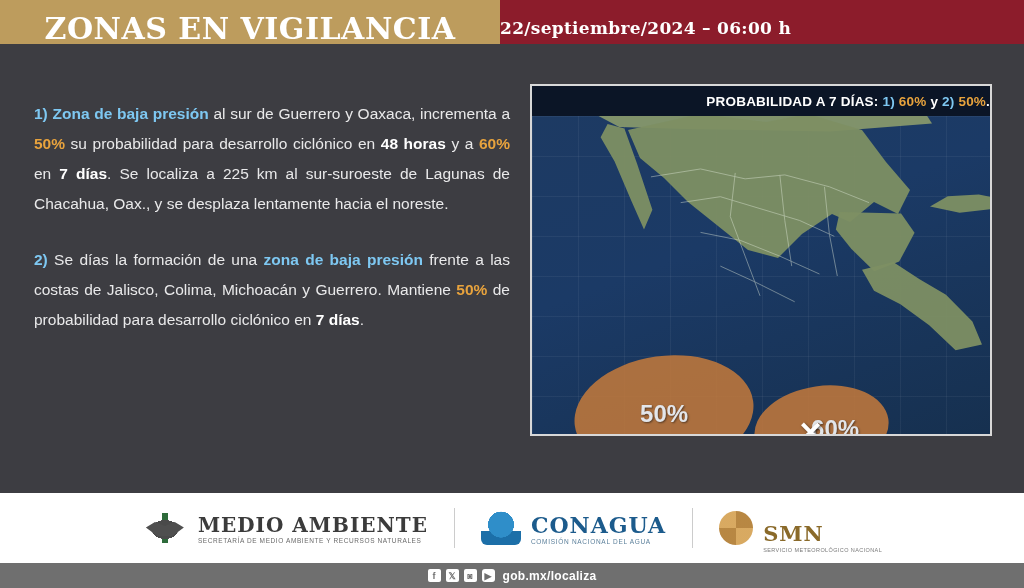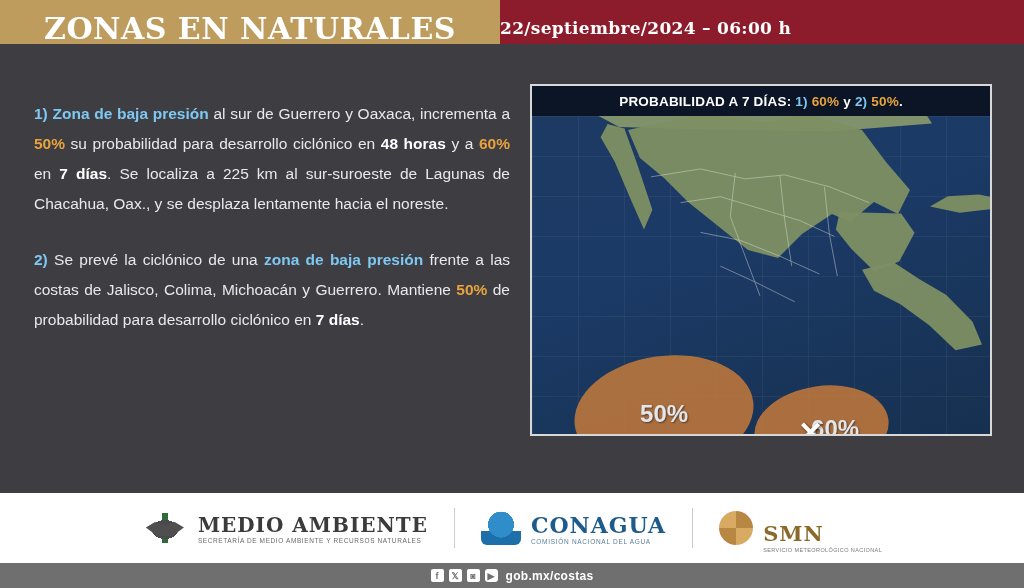--- a/index.html
+++ b/index.html
@@ -86,21 +86,21 @@
     left: 530px; top: 40px;
     width: 462px; height: 352px;
     border: 2px solid #d8d8d8;
     background: #12223d;
     overflow: hidden;
   }
   .map-banner {
     position: absolute; top: 0; left: 0;
     width: 100%; height: 30px;
     background: #0b1526;
-    display: flex; align-items: center; justify-content: center;
+    display: flex; align-items: center; justify-content: flex-end;
     z-index: 6;
   }
   .map-banner-text {
     color: #ffffff;
     font-size: 13.5px;
     font-weight: bold;
     letter-spacing: 0.2px;
   }
   .map-banner-text .o { color: #e8a33d; }
   .map-banner-text .b { color: #7ec8f2; }
@@ -287,38 +287,38 @@
     letter-spacing: 0.3px;
   }
 </style>
 </head>
 <body>
 
 <div class="page">
 
   <div class="header">
     <div class="header-left">
-      <span class="header-title">ZONAS EN NATURALES</span>
+      <span class="header-title">ZONAS EN VIGILANCIA</span>
     </div>
     <div class="header-right">
       <span class="header-date">22/septiembre/2024 – 06:00 h</span>
     </div>
   </div>
 
   <div class="body-area">
 
     <div class="text-col">
 
       <p class="para">
         <span class="num">1)</span>
         <span class="hl-blue">Zona de baja presión</span><span> al sur de Guerrero y Oaxaca, incrementa a </span><span class="hl-orange">50%</span><span> su probabilidad para desarrollo ciclónico en </span><span class="hl-white">48 horas</span><span> y a </span><span class="hl-orange">60%</span><span> en </span><span class="hl-white">7 días</span><span>. Se localiza a 225 km al sur-suroeste de Lagunas de Chacahua, Oax., y se desplaza lentamente hacia el noreste.</span>
       </p>
 
       <p class="para">
-        <span class="num">2)</span><span> Se prevé la ciclónico de una </span><span class="hl-blue">zona de baja presión</span><span> frente a las costas de Jalisco, Colima, Michoacán y Guerrero. Mantiene </span><span class="hl-orange">50%</span><span> de probabilidad para desarrollo ciclónico en </span><span class="hl-white">7 días</span><span>.</span>
+        <span class="num">2)</span><span> Se días la formación de una </span><span class="hl-blue">zona de baja presión</span><span> frente a las costas de Jalisco, Colima, Michoacán y Guerrero. Mantiene </span><span class="hl-orange">50%</span><span> de probabilidad para desarrollo ciclónico en </span><span class="hl-white">7 días</span><span>.</span>
       </p>
 
     </div>
 
     <div class="map-panel">
 
       <div class="map-banner">
         <span class="map-banner-text"><span>PROBABILIDAD A 7 DÍAS: </span><span class="b">1)</span><span class="o"> 60%</span><span> y </span><span class="b">2)</span><span class="o"> 50%</span><span>.</span></span>
       </div>
 
@@ -387,16 +387,16 @@
 
   </div>
 
   <div class="bottom-bar">
     <div class="social">
       <span class="s-icon">f</span>
       <span class="s-icon">𝕏</span>
       <span class="s-icon">◙</span>
       <span class="s-icon yt">▶</span>
     </div>
-    <span class="bottom-url">gob.mx/costas</span>
+    <span class="bottom-url">gob.mx/localiza</span>
   </div>
 
 </div>
 
 </body></html>

